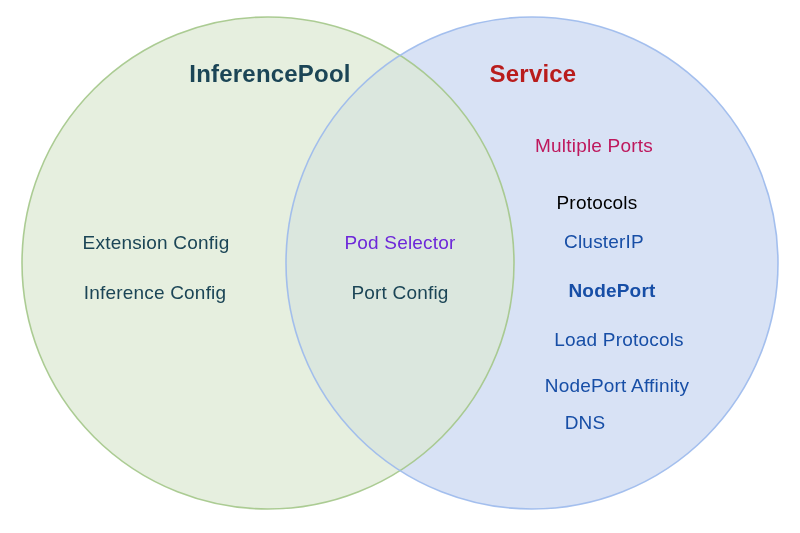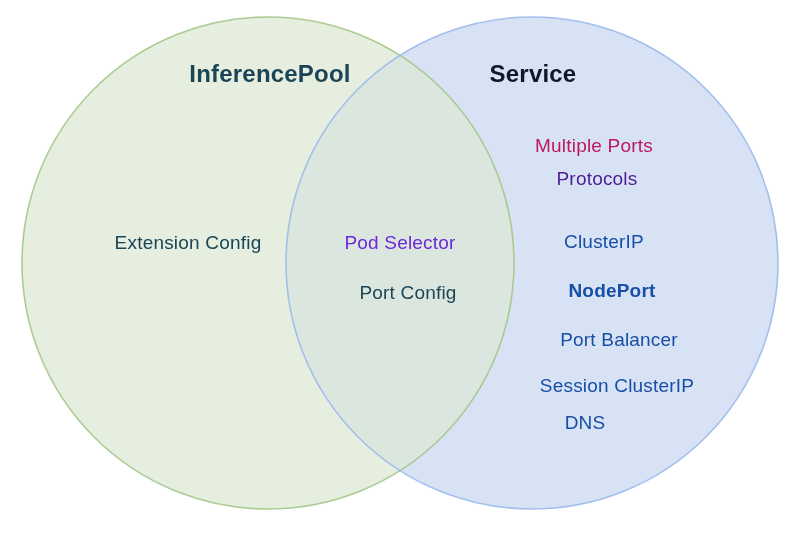--- a/index.html
+++ b/index.html
@@ -44,28 +44,29 @@
   <svg width="800" height="533" viewBox="0 0 800 533">
     <circle cx="268" cy="263" r="246" fill="#e6efdf"></circle>
     <circle cx="532" cy="263" r="246" fill="#d8e2f5"></circle>
     <path d="M 400 55.4 A 246 246 0 0 1 400 470.6 A 246 246 0 0 1 400 55.4 Z" fill="#dbe7de"></path>
     <circle cx="268" cy="263" r="246" fill="none" stroke-width="1.6" stroke-opacity="0.9" stroke="#a3c788"></circle>
     <circle cx="532" cy="263" r="246" fill="none" stroke-width="1.6" stroke-opacity="0.9" stroke="#9bb9ec"></circle>
   </svg>
 
   <div class="label title" style="left: 270px; top: 74px; color: rgb(27, 69, 86);">InferencePool</div>
 
-  <div class="label title" style="left: 533px; top: 74px; color: #0f172a;">Service</div>
+  <div class="label title" style="left: 533px; top: 74px; color: #b91c1c;">Service</div>
 
-  <div class="label item" style="left: 156px; top: 242px; color: rgb(27, 69, 86); margin-left: 32px;">Extension Config</div>
+  <div class="label item" style="left: 156px; top: 242px; color: rgb(27, 69, 86);">Extension Config</div>
+  <div class="label item" style="left: 155px; top: 292px; color: rgb(27, 69, 86);">Inference Config</div>
 
   <div class="label item" style="left: 400px; top: 242px; color: #6d28d9;">Pod Selector</div>
-  <div class="label item" style="left: 400px; top: 292px; color: rgb(27, 69, 86); margin-left: 8px;">Port Config</div>
+  <div class="label item" style="left: 400px; top: 292px; color: rgb(27, 69, 86);">Port Config</div>
 
   <div class="label item" style="left: 594px; top: 145px; color: #be185d;">Multiple Ports</div>
-  <div class="label item" style="left: 597px; top: 178px; color: #4c1d95;">Protocols</div>
+  <div class="label item" style="left: 597px; top: 202px; color: #000000;">Protocols</div>
   <div class="label item" style="left: 604px; top: 241px; color: rgb(23, 78, 166);">ClusterIP</div>
   <div class="label item" style="left: 612px; top: 290px; color: rgb(23, 78, 166); font-weight: bold;">NodePort</div>
-  <div class="label item" style="left: 619px; top: 339px; color: rgb(23, 78, 166);">Port Balancer</div>
-  <div class="label item" style="left: 617px; top: 385px; color: rgb(23, 78, 166);">Session ClusterIP</div>
+  <div class="label item" style="left: 619px; top: 339px; color: rgb(23, 78, 166);">Load Protocols</div>
+  <div class="label item" style="left: 617px; top: 385px; color: rgb(23, 78, 166);">NodePort Affinity</div>
   <div class="label item" style="left: 585px; top: 422px; color: rgb(23, 78, 166);">DNS</div>
 
 </div>
 
 </body></html>

